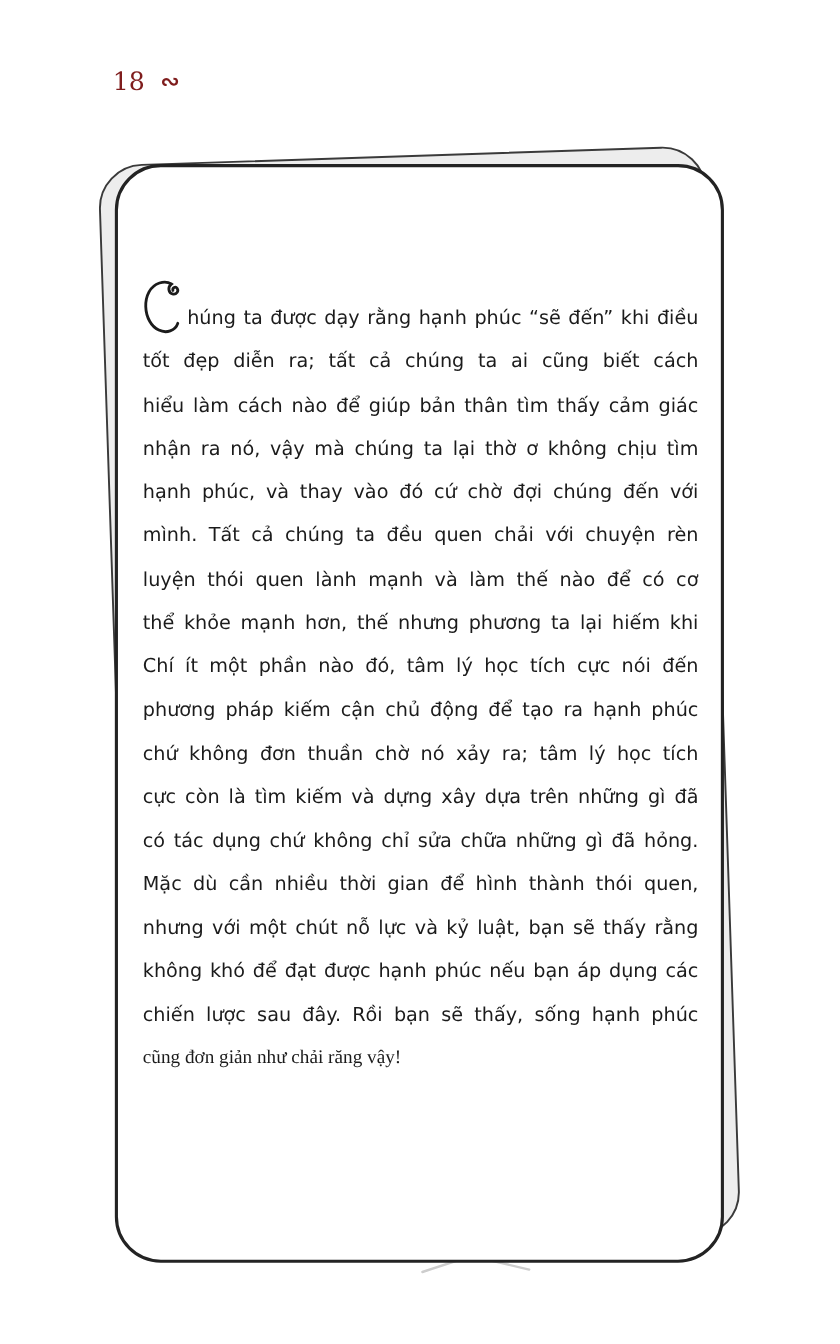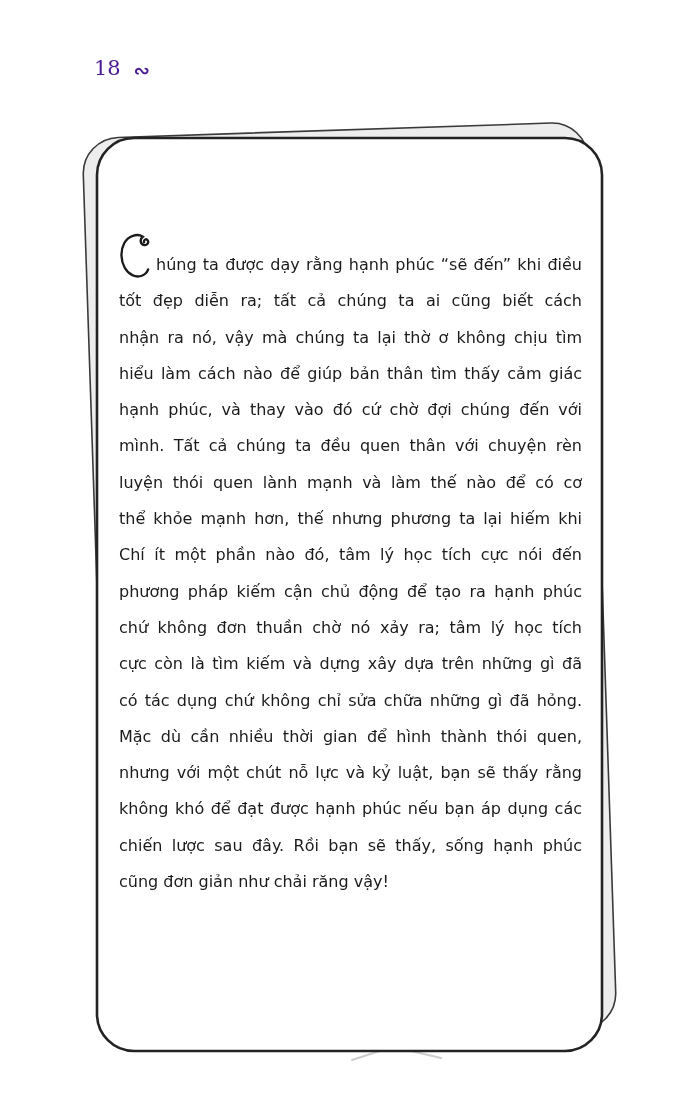--- a/index.html
+++ b/index.html
@@ -7,22 +7,22 @@
     width:700px; height:1120px;
     background:#ffffff;
     position:relative;
     overflow:hidden;
     font-family:"DejaVu Sans", sans-serif;
   }
 
   
   .header {
     position:absolute; top:56px; left:94px;
-    display:flex; align-items:flex-end; gap:13px;
-    color:#4c1d95;
+    display:flex; align-items:flex-start; gap:13px;
+    color:#7f1d1d;
     font-family:"DejaVu Serif", serif;
   }
   .page-number { font-size:21px; }
   .ornament {
     font-size:19px; font-weight:bold;
     font-family:"DejaVu Sans", sans-serif;
     display:inline-block; transform:translateY(1px);
   }
   .author { font-size:16px; letter-spacing:3.5px; }
 
@@ -35,21 +35,21 @@
     font-size:16px; line-height:36.3px; color:#1b1b1b;
   }
   .tline, .first-line {
     height:36.3px;
     text-align:justify;
     text-align-last:justify;
     overflow:visible;
     white-space:nowrap;
   }
   .tline { white-space:normal; }
-  .text-lines .tline:last-child { text-align-last:left; }
+  .text-lines .tline:last-child { text-align-last:left;font-family:Liberation Serif, serif; }
   .dropcap {
     display:inline-block;
     width:33px; height:47px;
     margin:-14px 4px -6px 0;
     vertical-align:-10px;
   }
 </style>
 </head>
 <body>
 
@@ -77,24 +77,24 @@
 <div class="text-block">
   <div class="first-line">
     <span class="dropcap" role="img" aria-label="C">
       <svg width="33" height="47" viewBox="0 0 36 52" xmlns="http://www.w3.org/2000/svg">
         <path d="M 27.5 10 c -0.6 -2.6 2.4 -4.2 4 -1.8 c 1.6 2.5 -0.8 5.6 -3.8 5.1 c -4.6 -0.8 -5.2 -6.6 -1.6 -9.2 c -6.2 -4.1 -16.2 -0.9 -20.6 7.2 c -4.4 8.1 -3.9 19.2 0.6 27.1 c 4.1 7.4 12 11.4 18.9 8.9 c 3.5 -1.3 6 -3.9 7 -7" fill="none" stroke="#1b1b1b" stroke-width="2.6" stroke-linecap="round"></path>
       </svg>
     </span><span>húng ta được dạy rằng hạnh phúc “sẽ đến” khi điều</span>
   </div>
   <div class="text-lines">
       <div class="tline">tốt đẹp diễn ra; tất cả chúng ta ai cũng biết cách</div>
+      <div class="tline">hiểu làm cách nào để giúp bản thân tìm thấy cảm giác</div>
       <div class="tline">nhận ra nó, vậy mà chúng ta lại thờ ơ không chịu tìm</div>
-      <div class="tline">hiểu làm cách nào để giúp bản thân tìm thấy cảm giác</div>
       <div class="tline">hạnh phúc, và thay vào đó cứ chờ đợi chúng đến với</div>
-      <div class="tline">mình. Tất cả chúng ta đều quen thân với chuyện rèn</div>
+      <div class="tline">mình. Tất cả chúng ta đều quen chải với chuyện rèn</div>
       <div class="tline">luyện thói quen lành mạnh và làm thế nào để có cơ</div>
       <div class="tline">thể khỏe mạnh hơn, thế nhưng phương ta lại hiếm khi</div>
       <div class="tline">Chí ít một phần nào đó, tâm lý học tích cực nói đến</div>
       <div class="tline">phương pháp kiếm cận chủ động để tạo ra hạnh phúc</div>
       <div class="tline">chứ không đơn thuần chờ nó xảy ra; tâm lý học tích</div>
       <div class="tline">cực còn là tìm kiếm và dựng xây dựa trên những gì đã</div>
       <div class="tline">có tác dụng chứ không chỉ sửa chữa những gì đã hỏng.</div>
       <div class="tline">Mặc dù cần nhiều thời gian để hình thành thói quen,</div>
       <div class="tline">nhưng với một chút nỗ lực và kỷ luật, bạn sẽ thấy rằng</div>
       <div class="tline">không khó để đạt được hạnh phúc nếu bạn áp dụng các</div>

